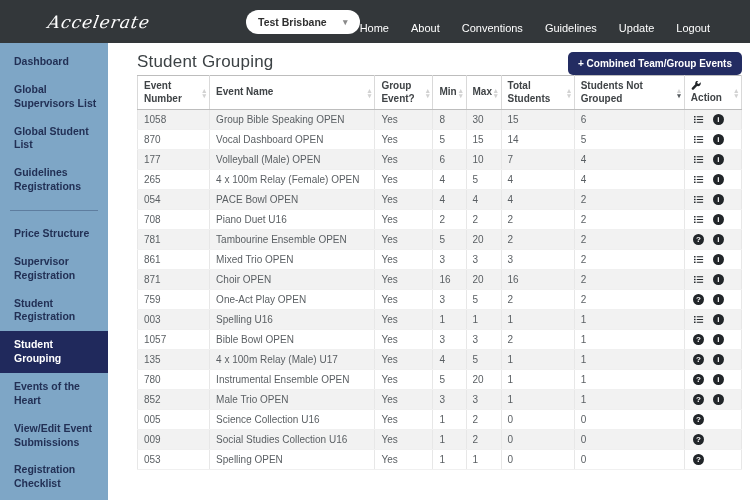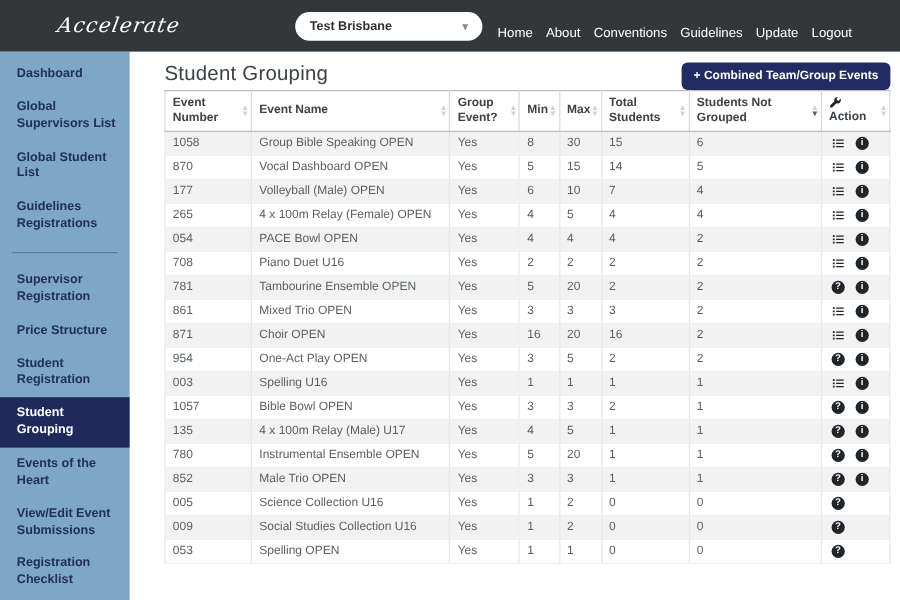--- a/index.html
+++ b/index.html
@@ -7,21 +7,21 @@
 
   
   .navbar { position:absolute; top:0; left:0; width:750px; height:43px; background:#33373a;
             display:flex; align-items:center; z-index:5; }
   .logo { color:#fff; font-family:"DejaVu Serif", serif; font-style:italic; font-size:17px;
           margin-left:48px; transform:skewX(-10deg); letter-spacing:1px; white-space:nowrap; }
   .org-select { margin-left:96px; width:156px; height:24px; background:#fff; border-radius:13px;
                 display:flex; align-items:center; justify-content:space-between; padding:0 12px;
                 font-size:10.5px; font-weight:bold; color:#2f2f2f; cursor:pointer; }
   .org-caret { color:#8a8a8a; font-size:9px; }
-  .nav-links { margin-left:auto; margin-right:40px; display:flex; gap:11px;margin-top:12px; }
+  .nav-links { margin-left:auto; margin-right:40px; display:flex; gap:22px;margin-top:12px; }
   .nav-link { color:#fff; font-size:11px; cursor:pointer; white-space:nowrap; }
 
   
   .sidebar { position:absolute; top:43px; left:0; width:108px; height:457px; background:#7ea6c6;
              padding-top:5px; }
   .side-item { padding:7px 8px 7px 14px; font-size:10.5px; line-height:1.32; color:#223055;
                font-weight:bold; cursor:pointer; }
   .side-item.active { background:#20295c; color:#ffffff; }
   .side-divider { border:none; border-top:1px solid rgba(35,48,85,0.35); margin:9px 10px; }
 
@@ -78,22 +78,22 @@
       <span class="nav-link">Logout</span>
     </nav>
 </header>
 
 <aside class="sidebar" id="sidebar">
     <div class="side-item">Dashboard</div>
     <div class="side-item">Global Supervisors List</div>
     <div class="side-item">Global Student List</div>
     <div class="side-item">Guidelines Registrations</div>
     <hr class="side-divider">
+    <div class="side-item">Price Structure</div>
     <div class="side-item">Supervisor Registration</div>
-    <div class="side-item">Price Structure</div>
     <div class="side-item">Student Registration</div>
     <div class="side-item active">Student Grouping</div>
     <div class="side-item">Events of the Heart</div>
     <div class="side-item">View/Edit Event Submissions</div>
     <div class="side-item">Registration Checklist</div>
     <div class="side-item">Result Package</div>
   </aside>
 
 <main class="main">
   <div class="title-row">
@@ -266,21 +266,21 @@
     <td>20</td>
     <td>16</td>
     <td>2</td>
     <td class="actions-cell"><span class="icon icon-list">
               <svg width="11" height="11" viewBox="0 0 16 16" fill="#212529">
                 <path d="M1.5 3h2.2v2.2H1.5zM5.5 3.4h9.2v1.5H5.5zM1.5 6.9h2.2v2.2H1.5zM5.5 7.3h9.2v1.5H5.5zM1.5 10.8h2.2V13H1.5zM5.5 11.2h9.2v1.5H5.5z"></path>
               </svg>
             </span><span class="icon icon-circle">i</span></td>
   </tr>
         <tr>
-    <td>954</td>
+    <td>759</td>
     <td>One-Act Play OPEN</td>
     <td>Yes</td>
     <td>3</td>
     <td>5</td>
     <td>2</td>
     <td>2</td>
     <td class="actions-cell"><span class="icon icon-circle">?</span><span class="icon icon-circle">i</span></td>
   </tr>
         <tr>
     <td>003</td>

